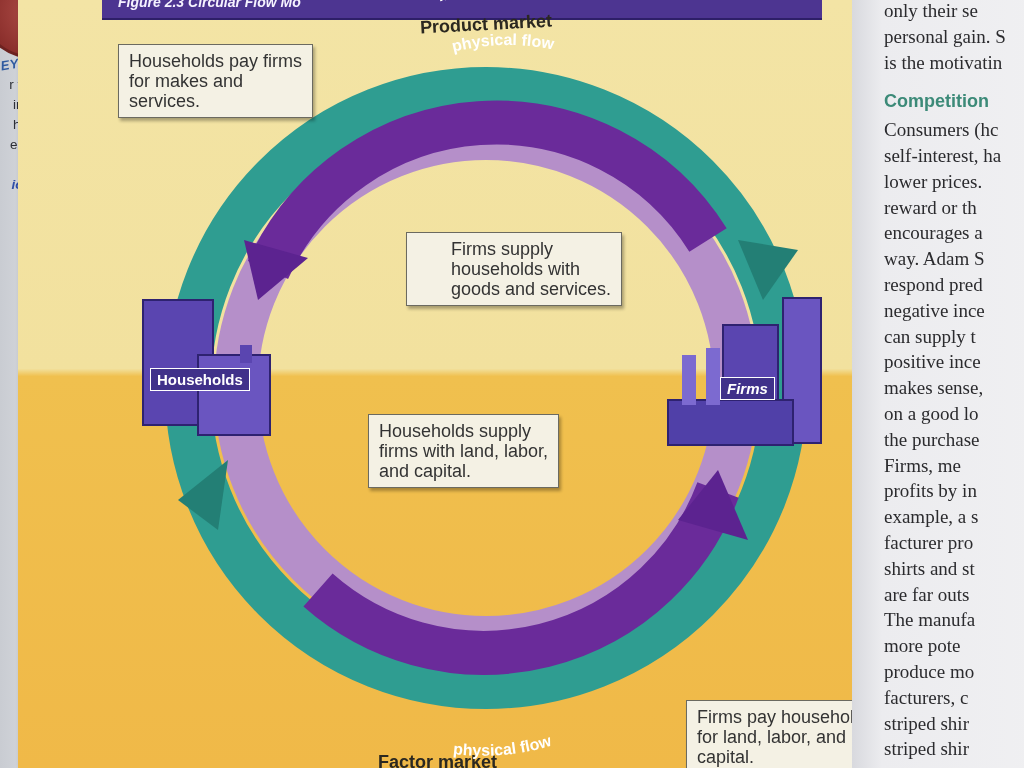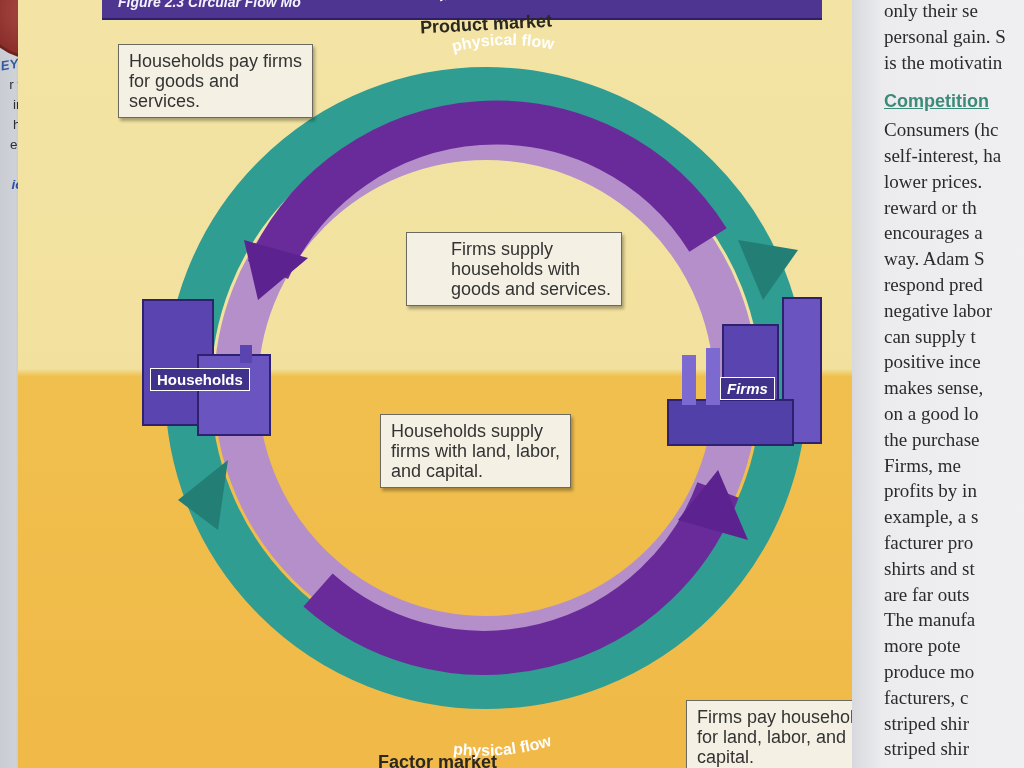--- a/index.html
+++ b/index.html
@@ -17,21 +17,21 @@
   .fig-header{position:absolute;left:84px;top:-8px;width:720px;height:26px;background:#4d3591;border-bottom:2px solid #2e1f68;}
   .fig-title{position:absolute;left:100px;top:-6px;color:#f5f2ff;font-style:italic;font-weight:bold;font-size:14px;}
   .market{position:absolute;font-weight:bold;color:#2b2820;font-size:18px;}
   .callout{position:absolute;background:#f4f1e4;border:1.5px solid #6b6a60;box-shadow:2px 3px 3px rgba(0,0,0,0.3);color:#333;font-size:18px;line-height:20px;padding:6px 10px;}
   .callout div{white-space:nowrap;}
   .flow-label{font-family:"Liberation Sans",sans-serif;font-weight:bold;font-size:16px;fill:#ffffff;}
   .entity-label{position:absolute;background:#40318a;color:#fff;font-weight:bold;font-size:15px;padding:2px 6px;border:1.5px solid #fff;}
   .right-page{position:absolute;left:852px;top:0;width:201px;height:768px;background:linear-gradient(90deg,#d8d9de,#ececef 15%,#f0f0f2);}
   .rp-text{position:absolute;left:32px;top:-2px;font-family:"Liberation Serif",serif;font-size:19px;line-height:25.8px;color:#2b2b2e;}
   .rp-text div{white-space:nowrap;}
-  .rp-heading{color:#3c8a78;font-family:"Liberation Sans",sans-serif;font-weight:bold;font-size:18px;margin:14px 0 2px 0;text-decoration:underline;}
+  .rp-heading{color:#3c8a78;font-family:"Liberation Sans",sans-serif;font-weight:bold;font-size:18px;margin:14px 0 2px 0;}
 </style>
 </head>
 <body>
 
 <div class="left-page">
   <div class="key-badge">
       <div class="key"></div>
     </div>
   <div class="kc-label">EY CONCEPTS</div>
   <div class="side-text">
@@ -90,29 +90,29 @@
       <rect x="664" y="355" width="14" height="50" fill="#7c6ad0"></rect>
       <rect x="688" y="348" width="14" height="57" fill="#7c6ad0"></rect>
     </g>
   </svg>
 
   <div class="entity-label" style="left:132px;top:368px;">Households</div>
   <div class="entity-label" style="left:702px;top:377px;font-style:italic;">Firms</div>
 
   <div class="callout" style="left:100px;top:44px;">
     <div>Households pay firms</div>
-    <div>for goods and</div>
+    <div>for makes and</div>
     <div>services.</div>
   </div>
   <div class="callout" style="left:388px;top:232px;padding-left:44px;">
     <div>Firms supply</div>
     <div>households with</div>
     <div>goods and services.</div>
   </div>
-  <div class="callout" style="left:350px;top:414px;margin-left:12px;">
+  <div class="callout" style="left:350px;top:414px;">
     <div>Households supply</div>
     <div>firms with land, labor,</div>
     <div>and capital.</div>
   </div>
   <div class="callout" style="left:668px;top:700px;">
     <div>Firms pay households</div>
     <div>for land, labor, and</div>
     <div>capital.</div>
   </div>
 </div>
@@ -123,21 +123,21 @@
     <div>personal gain. S</div>
     <div>is the motivatin</div>
     <div class="rp-heading">Competition</div>
     <div>Consumers (hc</div>
     <div>self-interest, ha</div>
     <div>lower prices.</div>
     <div>reward or th</div>
     <div>encourages a</div>
     <div>way. Adam S</div>
     <div>respond pred</div>
-    <div>negative labor</div>
+    <div>negative ince</div>
     <div>can supply t</div>
     <div>positive ince</div>
     <div>makes sense,</div>
     <div>on a good lo</div>
     <div>the purchase</div>
     <div>   Firms, me</div>
     <div>profits by in</div>
     <div>example, a s</div>
     <div>facturer pro</div>
     <div>shirts and st</div>

